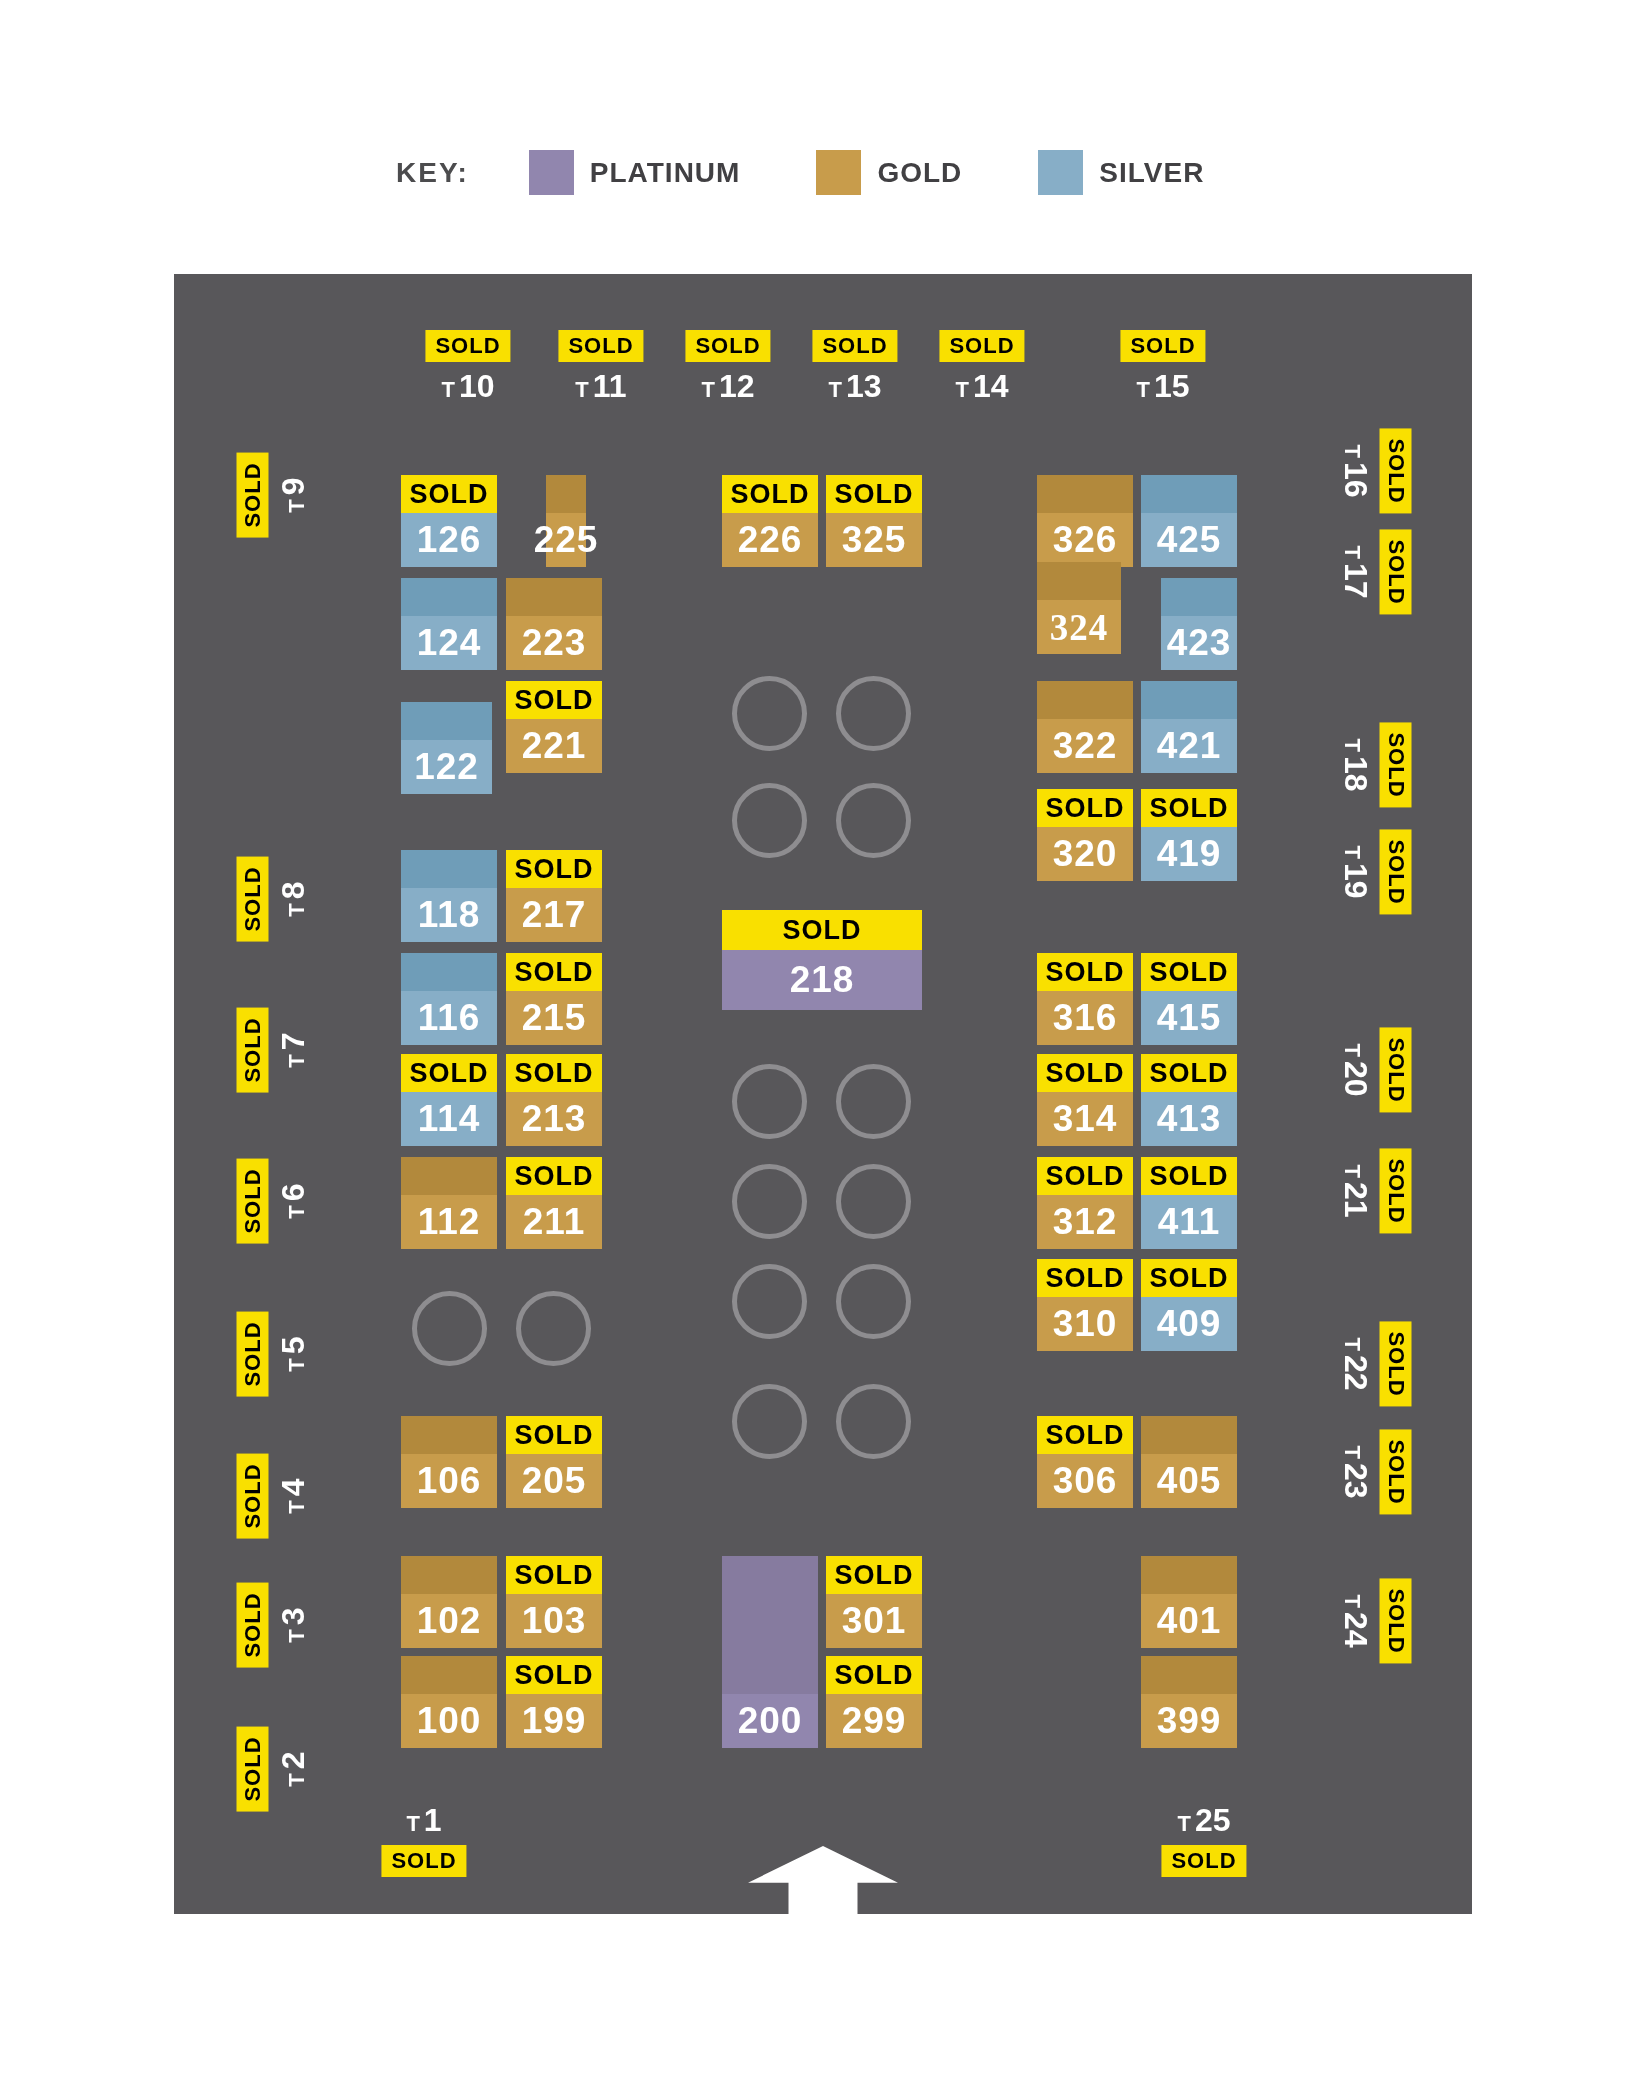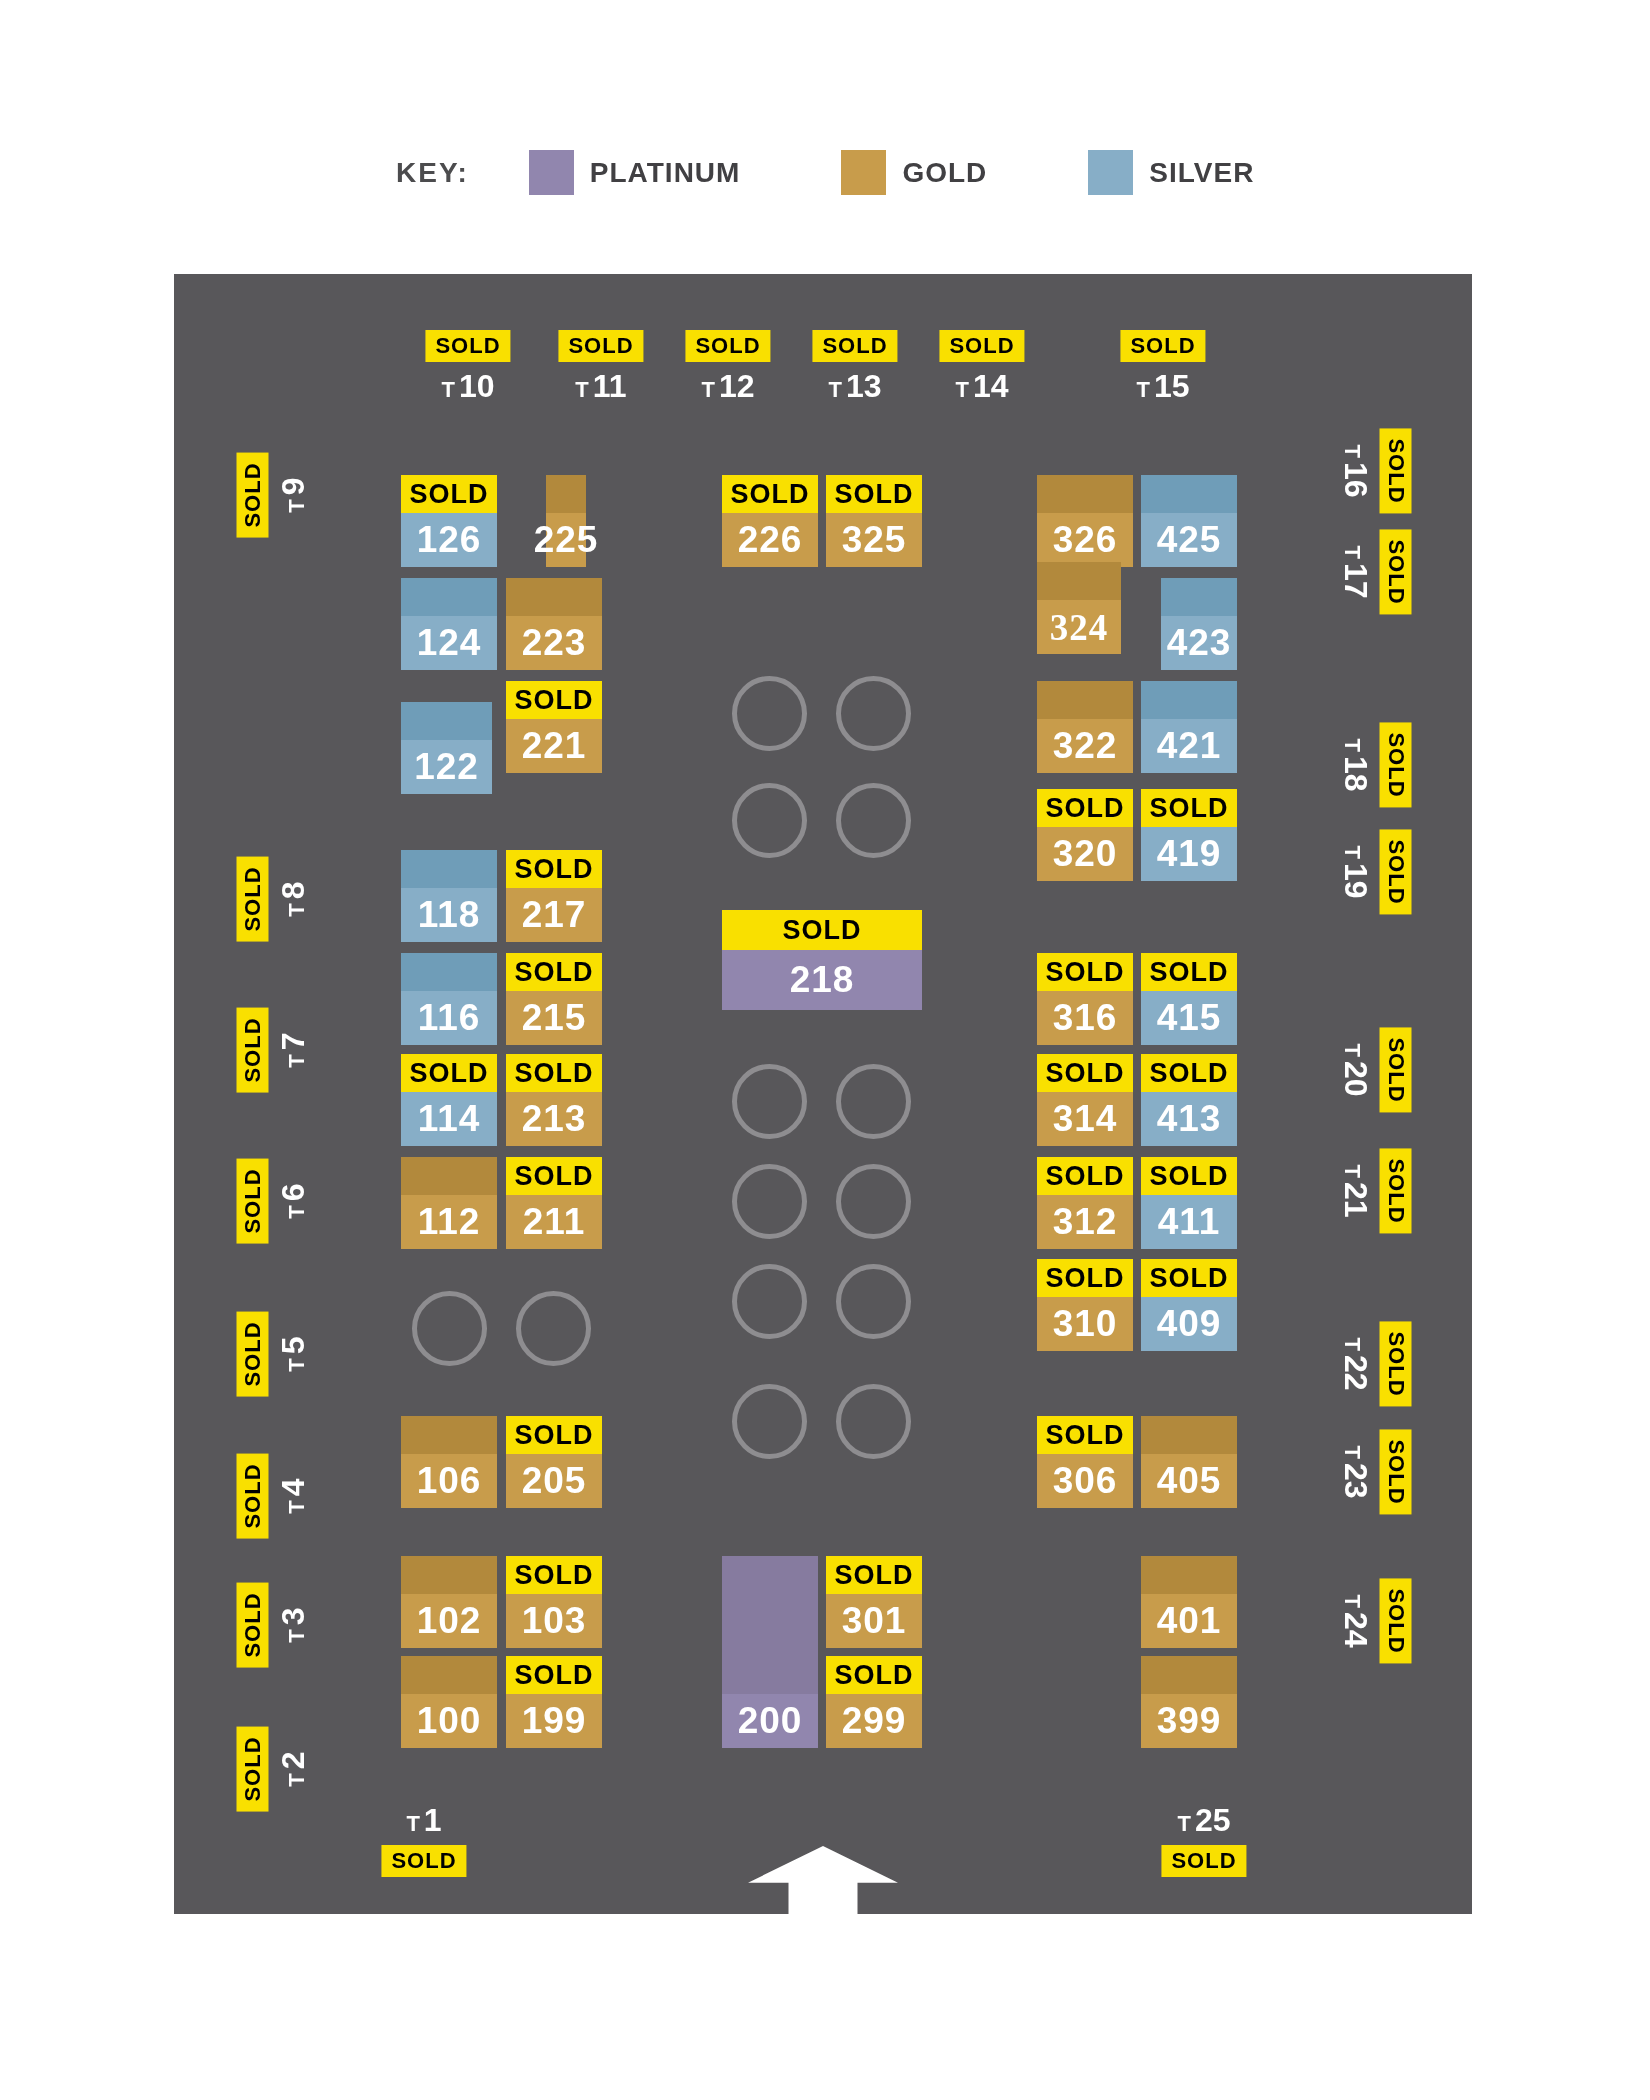--- a/index.html
+++ b/index.html
@@ -2,21 +2,21 @@
 <html style="--platinum-main: #9186ae; --platinum-dark: #867b9f; --gold-main: #c89c4b; --gold-dark: #b2893c; --silver-main: #87aec7; --silver-dark: #6f9db8; --map-bg: #58575a; --sold: #f9e000; --circle: #8e8d90;"><head>
 <meta charset="utf-8">
 <style>
   * { box-sizing: border-box; }
   html,body { margin:0; padding:0; background:#ffffff; font-family:"Liberation Sans", sans-serif; }
   .page { position:relative; width:1650px; height:2100px; background:#ffffff; overflow:hidden; }
 
   
   .key-bar { position:absolute; left:396px; top:150px; display:flex; align-items:center; gap:60px; }
   .key-title { font-weight:bold; font-size:28px; color:#4c4c4e; letter-spacing:2px; }
-  .key-items { display:flex; align-items:flex-start; gap:101px; }
+  .key-items { display:flex; align-items:flex-start; gap:76px; }
   .key-item { display:flex; align-items:center; gap:16px; }
   .swatch { width:45px; height:45px; display:inline-block; }
   .key-name { font-weight:bold; font-size:28px; color:#414043; letter-spacing:1px; }
 
   
   .map { position:absolute; left:174px; top:274px; width:1298px; height:1640px; background:var(--map-bg,#58575a); }
   .layer { position:absolute; inset:0; }
 
   
   .circle { position:absolute; width:75px; height:75px; border:5px solid var(--circle,#8e8d90); border-radius:50%; }

